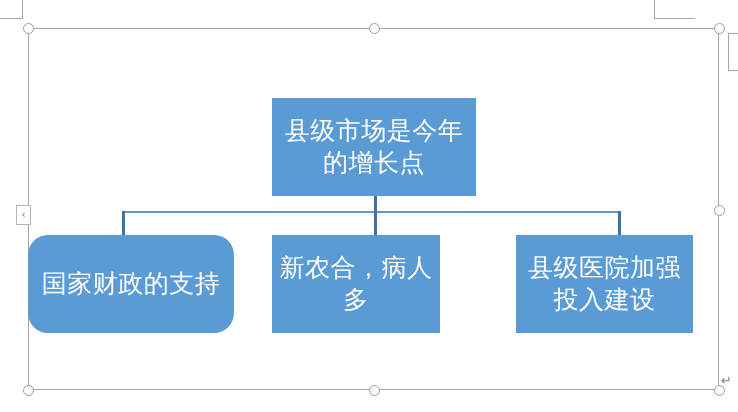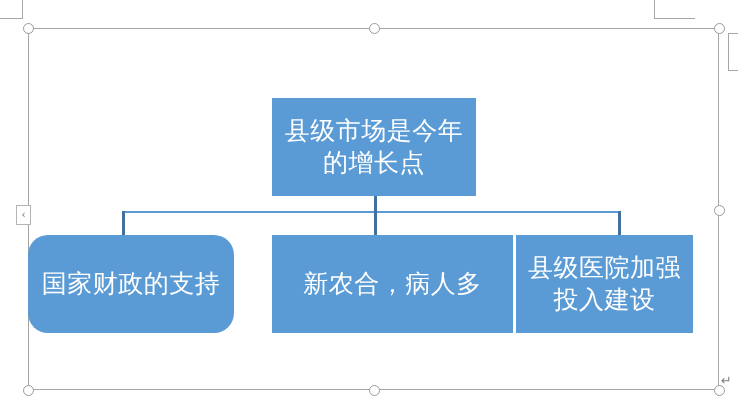--- a/index.html
+++ b/index.html
@@ -152,21 +152,21 @@
     height: 98px;
     font-size: 25px;
     margin-top: 8px;
   }
   .node-child {
     top: 235px;
     height: 98px;
     font-size: 25px;
   }
   #node-child-1 { left: 28px;  width: 206px; border-radius: 20px; }
-  #node-child-2 { left: 272px; width: 241px; text-align: right; }
+  #node-child-2 { left: 272px; width: 168px; }
   #node-child-3 { left: 516px; width: 177px; }
 
   
   #para-mark {
     position: absolute;
     left: 721px;
     top: 374px;
     font-size: 13px;
     color: #808080;
     font-family: "DejaVu Sans", sans-serif;

